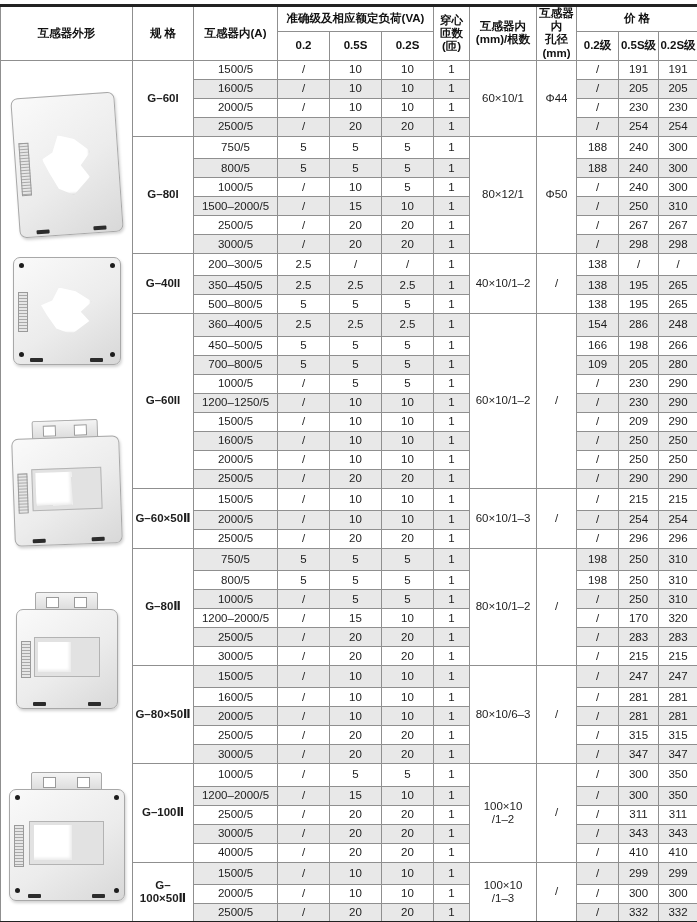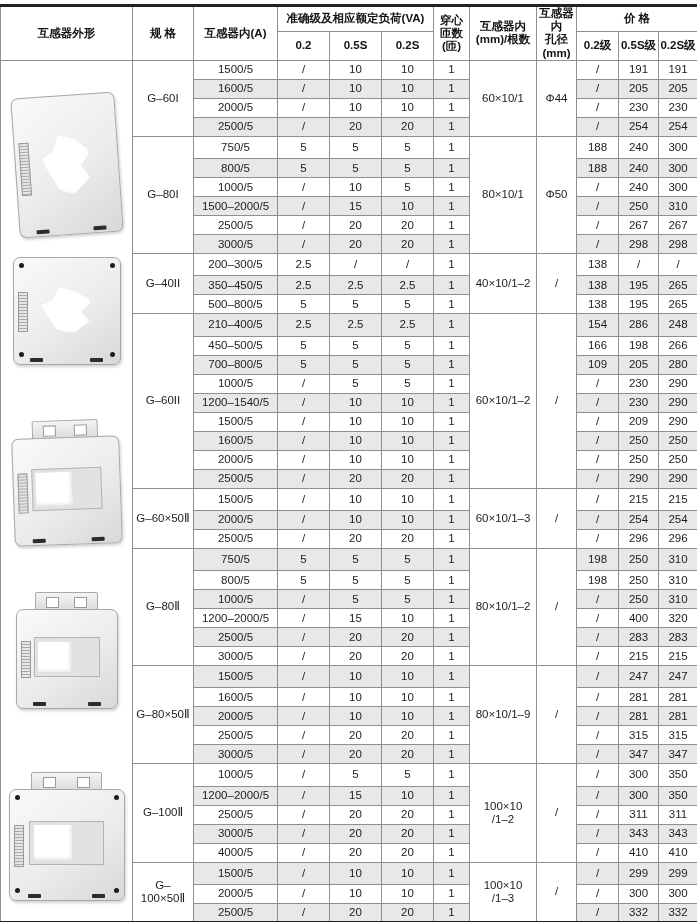--- a/index.html
+++ b/index.html
@@ -18,21 +18,21 @@
   table.ct th, table.ct td {
     border:1px solid #8f8f8f;
     text-align:center; vertical-align:middle;
     font-size:11.5px; line-height:1.15;
     padding:0 1px; overflow:hidden;
   }
   thead th { font-weight:bold; background:#fff; height:21px; color:#111; }
   thead tr.sub th { height:23px; }
   tbody td { height:19px; background:#fff; }
   tbody tr:nth-child(even) td.d { background:#e8e8e8; }
-  td.spec { font-size:11px; letter-spacing:0; }
+  td.spec { font-size:11px; letter-spacing:0;font-weight:bold; }
   .pre { white-space:pre-line; }
   td.num { font-size:11.5px; }
 
   
   td.photo-cell { vertical-align:top; padding:0; }
   .photo-wrap { position:relative; width:100%; height:860px; }
 
   .device { position:absolute; left:50%; transform:translateX(-50%); }
   .device.tilt { transform:translateX(-50%) rotate(-4deg); }
   .device.tilt2 { transform:translateX(-50%) rotate(-2deg); }
@@ -228,21 +228,21 @@
           <td class="d num">254</td>
           <td class="d num">254</td>
         </tr>
         <tr>
           <td class="spec" rowspan="6">G–80I</td>
           <td class="d">750/5</td>
           <td class="d num">5</td>
           <td class="d num">5</td>
           <td class="d num">5</td>
           <td class="d num">1</td>
-          <td class="pre" rowspan="6">80×10/1</td>
+          <td class="pre" rowspan="6">80×12/1</td>
           <td rowspan="6">Φ50</td>
           <td class="d num">188</td>
           <td class="d num">240</td>
           <td class="d num">300</td>
         </tr>
         <tr>
           <td class="d">800/5</td>
           <td class="d num">5</td>
           <td class="d num">5</td>
           <td class="d num">5</td>
@@ -319,21 +319,21 @@
           <td class="d num">5</td>
           <td class="d num">5</td>
           <td class="d num">5</td>
           <td class="d num">1</td>
           <td class="d num">138</td>
           <td class="d num">195</td>
           <td class="d num">265</td>
         </tr>
         <tr>
           <td class="spec" rowspan="9">G–60II</td>
-          <td class="d">210–400/5</td>
+          <td class="d">360–400/5</td>
           <td class="d num">2.5</td>
           <td class="d num">2.5</td>
           <td class="d num">2.5</td>
           <td class="d num">1</td>
           <td class="pre" rowspan="9">60×10/1–2</td>
           <td rowspan="9">/</td>
           <td class="d num">154</td>
           <td class="d num">286</td>
           <td class="d num">248</td>
         </tr>
@@ -361,21 +361,21 @@
           <td class="d">1000/5</td>
           <td class="d num">/</td>
           <td class="d num">5</td>
           <td class="d num">5</td>
           <td class="d num">1</td>
           <td class="d num">/</td>
           <td class="d num">230</td>
           <td class="d num">290</td>
         </tr>
         <tr>
-          <td class="d">1200–1540/5</td>
+          <td class="d">1200–1250/5</td>
           <td class="d num">/</td>
           <td class="d num">10</td>
           <td class="d num">10</td>
           <td class="d num">1</td>
           <td class="d num">/</td>
           <td class="d num">230</td>
           <td class="d num">290</td>
         </tr>
         <tr>
           <td class="d">1500/5</td>
@@ -483,21 +483,21 @@
           <td class="d num">250</td>
           <td class="d num">310</td>
         </tr>
         <tr>
           <td class="d">1200–2000/5</td>
           <td class="d num">/</td>
           <td class="d num">15</td>
           <td class="d num">10</td>
           <td class="d num">1</td>
           <td class="d num">/</td>
-          <td class="d num">400</td>
+          <td class="d num">170</td>
           <td class="d num">320</td>
         </tr>
         <tr>
           <td class="d">2500/5</td>
           <td class="d num">/</td>
           <td class="d num">20</td>
           <td class="d num">20</td>
           <td class="d num">1</td>
           <td class="d num">/</td>
           <td class="d num">283</td>
@@ -513,21 +513,21 @@
           <td class="d num">215</td>
           <td class="d num">215</td>
         </tr>
         <tr>
           <td class="spec" rowspan="5">G–80×50Ⅱ</td>
           <td class="d">1500/5</td>
           <td class="d num">/</td>
           <td class="d num">10</td>
           <td class="d num">10</td>
           <td class="d num">1</td>
-          <td class="pre" rowspan="5">80×10/1–9</td>
+          <td class="pre" rowspan="5">80×10/6–3</td>
           <td rowspan="5">/</td>
           <td class="d num">/</td>
           <td class="d num">247</td>
           <td class="d num">247</td>
         </tr>
         <tr>
           <td class="d">1600/5</td>
           <td class="d num">/</td>
           <td class="d num">10</td>
           <td class="d num">10</td>

